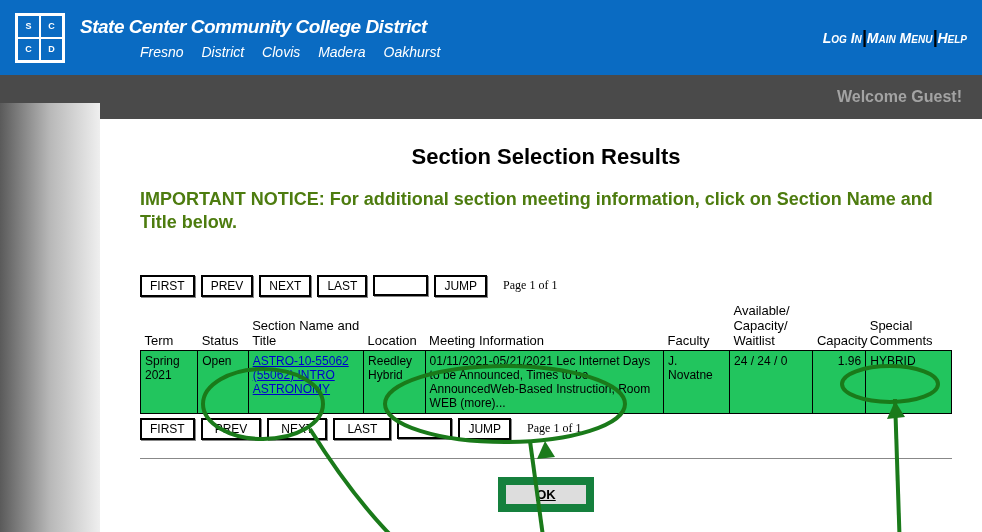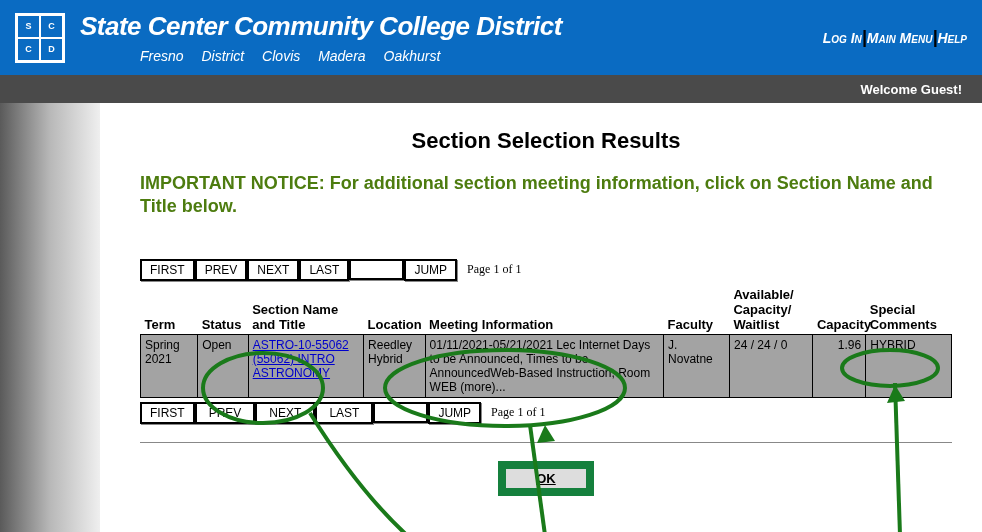--- a/index.html
+++ b/index.html
@@ -18,31 +18,31 @@
       width: 50px;
       height: 50px;
       border: 2px solid white;
       display: flex;
       flex-direction: column;
       margin-right: 15px;
     }
     .logo-row { display: flex; flex: 1; }
     .logo-cell { flex: 1; border: 1px solid white; display: flex; align-items: center; justify-content: center; font-size: 9px; font-weight: bold; }
     .header-text { flex: 1; }
-    .header-title { font-size: 26px; font-weight: bold; font-style: italic; letter-spacing: -0.5px; }
+    .header-title { font-size: 19px; font-weight: bold; font-style: italic; letter-spacing: -0.5px; }
     .header-campuses { font-size: 14px; margin-top: 6px; padding-left: 60px; word-spacing: 14px; font-style: italic; }
     .header-links { display: flex; align-items: center; font-weight: bold; font-style: italic; font-size: 14px; }
     .header-links a { color: white; text-decoration: none; cursor: pointer; font-variant: small-caps; }
     .header-sep { color: #000; font-size: 18px; }
     
     .menubar {
       background: #4a4a4a;
-      height: 28px;
-      color: #ffffff;
-      font-size: 13px;
+      height: 44px;
+      color: #a3a3a3;
+      font-size: 16px;
       font-weight: bold;
       display: flex;
       justify-content: flex-end;
       align-items: center;
       padding-right: 20px;
     }
     
     .gradient-left {
       position: absolute;
       left: 0;
@@ -56,21 +56,21 @@
       margin-left: 100px;
       padding: 25px 30px 0 40px;
       background: white;
       min-height: 429px;
       position: relative;
     }
     
     .page-title { text-align: center; font-size: 22px; font-weight: bold; margin-bottom: 18px; }
     .notice { color: #4d7c0f; font-size: 18px; font-weight: bold; line-height: 1.3; margin-bottom: 40px; }
     
-    .pager-row { display: flex; align-items: center; margin-bottom: 4px; }
+    .pager-row { display: flex; align-items: center; gap: 6px; margin-bottom: 4px; }
     .pager-btn {
       border: 2px solid black;
       background: white;
       font-size: 12px;
       padding: 2px 8px;
       cursor: pointer;
       box-shadow: 1px 1px 0 #888;
     }
     .pager-btn.fat { padding: 2px 12px; }
     .jump-input { border: 2px solid black; width: 55px; height: 21px; box-shadow: 1px 1px 0 #888; }
@@ -78,28 +78,28 @@
     
     table.results {
       border-collapse: collapse;
       width: 100%;
       margin-top: 4px;
       table-layout: fixed;
     }
     table.results th {
       text-align: left;
       font-size: 13px;
-      font-weight: bold;
+      font-weight: normal;
       padding: 2px 4px;
       vertical-align: bottom;
       border-bottom: 1px solid black;
     }
     table.results td {
       border: 1px solid black;
-      background: #a3a3a3;
+      background: #22c55e;
       font-size: 12px;
       padding: 3px 4px;
       vertical-align: top;
     }
     table.results td.right { text-align: right; }
     .section-link { color: #0000cc; text-decoration: underline; cursor: pointer; }
     
     .hr { border-top: 1px solid #888; margin: 18px 0; }
     
     .ok-row { text-align: center; }

